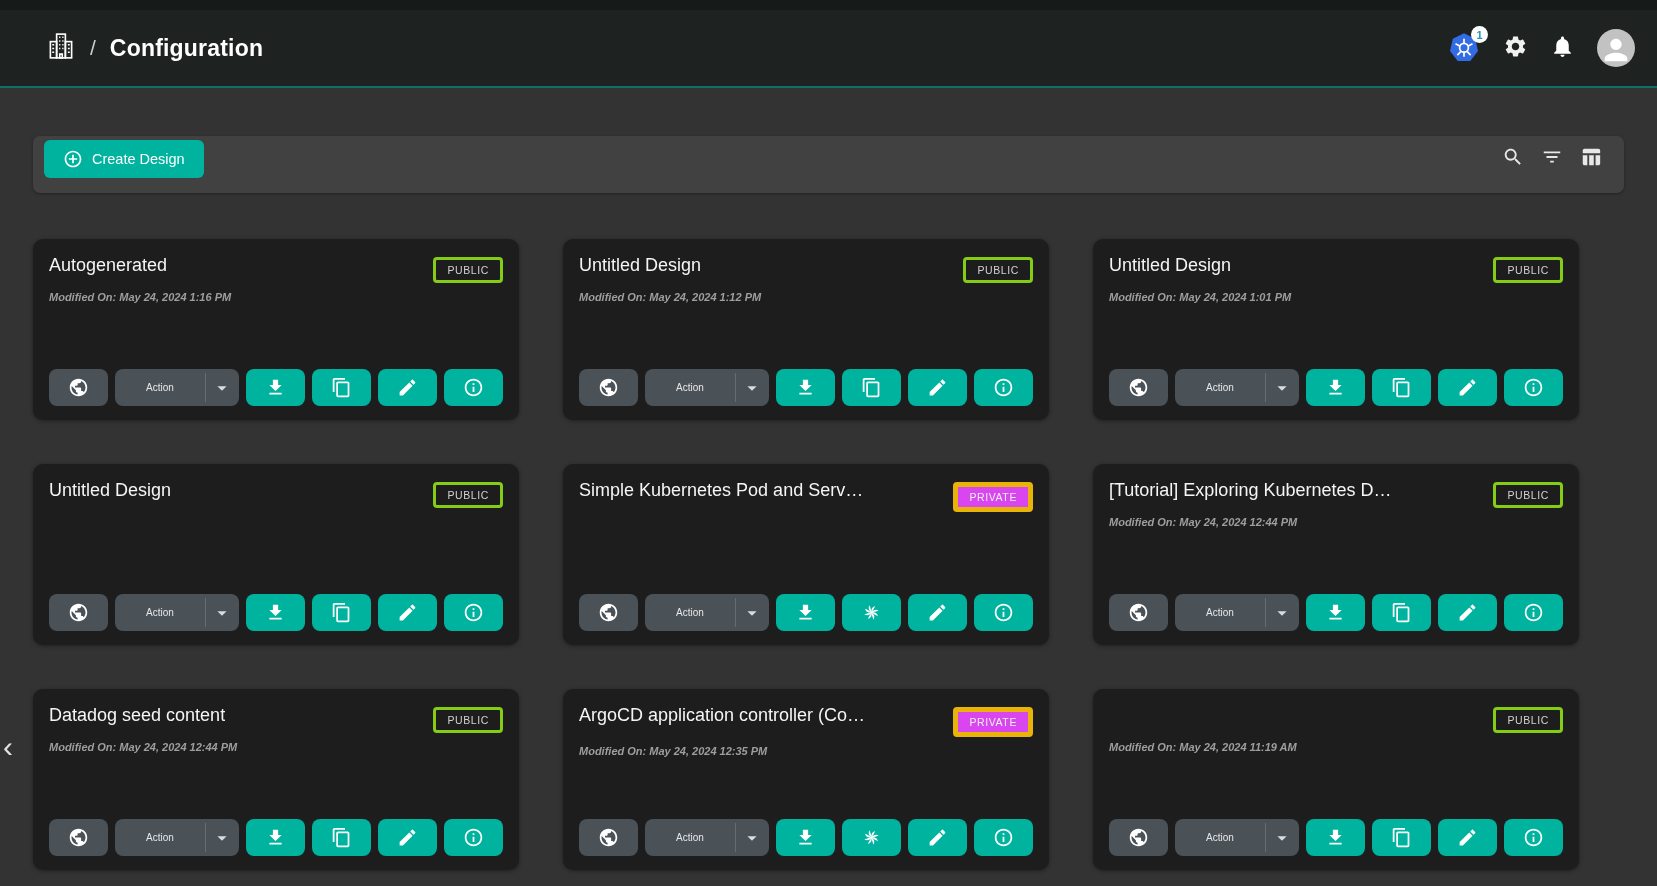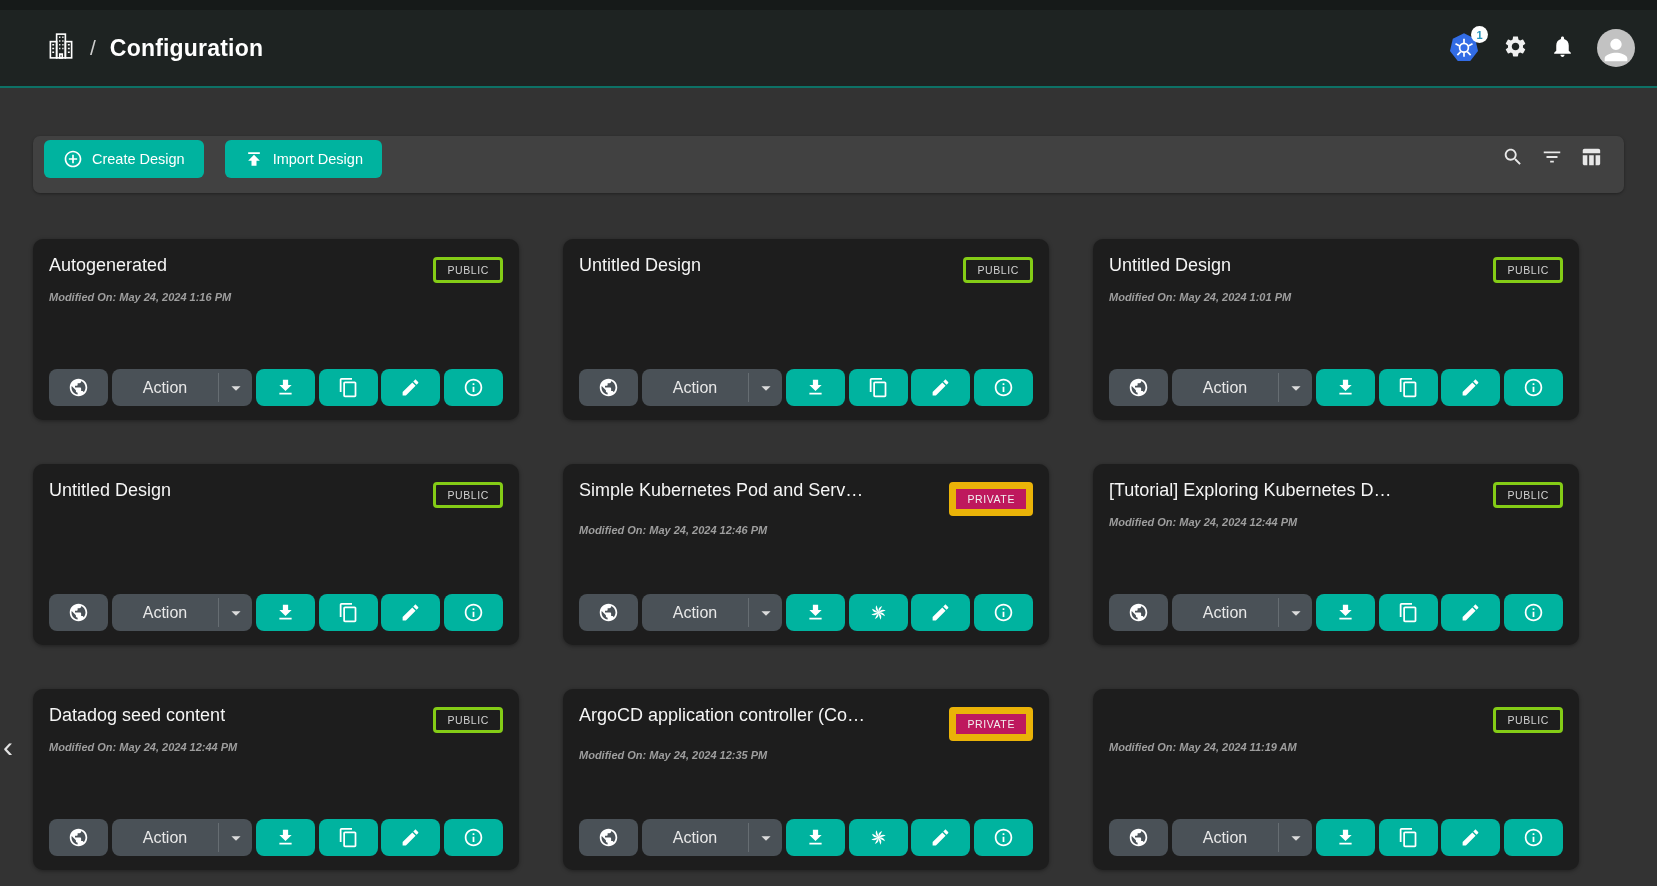--- a/index.html
+++ b/index.html
@@ -83,21 +83,21 @@
     color: #f5f5f5; font-size: 18px; font-weight: 500;
     white-space: nowrap; overflow: hidden; max-width: 370px;
   }
   .badge {
     margin-left: auto; margin-top: 2px;
     font-size: 10.5px; letter-spacing: .6px;
     padding: 4px 11px; border-radius: 4px;
     flex: none;
   }
   .badge.public { color: #d2d2d2; border: 3px solid #84cc16; background: transparent; }
-  .badge.private { color: #f2f2f2; border: 7px solid #eab308; background: #be185d; }
+  .badge.private { color: #f2f2f2; border: 5px solid #eab308; background: #d946ef; }
   .card-modified {
     margin-top: 8px;
     font-size: 11px; font-style: italic; font-weight: 600;
     color: #9e9e9e;
   }
   .card-actions {
     margin-top: auto;
     display: flex; align-items: center; justify-content: space-between;
   }
   .abtn {
@@ -107,21 +107,21 @@
   }
   .abtn svg { width: 21px; height: 21px; }
   .abtn.gray  { background: #4a5157; width: 59px; }
   .abtn.teal  { background: #00B39F; width: 59px; }
   .split {
     height: 37px; background: #4a5157; border-radius: 8px;
     display: inline-flex; align-items: stretch; overflow: hidden;
   }
   .split .label {
     border: none; background: transparent; color: #e8e8e8;
-    font-family: "Liberation Sans", sans-serif; font-size: 16px;
+    font-family: "Liberation Sans", sans-serif; font-size: 10px;
     padding: 0 31px; cursor: pointer;
   }
   .split .divider { width: 1px; background: #666d72; margin: 4px 0; }
   .split .caret {
     border: none; background: transparent; width: 33px;
     display: flex; align-items: center; justify-content: center; cursor: pointer;
   }
 
   
   .drawer-chevron {
@@ -184,26 +184,20 @@
 </header>
 
 <div class="toolbar">
   <button class="btn-primary">
     <svg width="20" height="20" viewBox="0 0 24 24" fill="#ffffff">
       <path d="M13 7h-2v4H7v2h4v4h2v-4h4v-2h-4V7zm-1-5C6.48 2 2 6.48 2 12s4.48 10 10 10 10-4.48 10-10S17.52 2 12 2zm0 18c-4.41 0-8-3.59-8-8s3.59-8 8-8 8 3.59 8 8-3.59 8-8 8z"></path>
     </svg>
     <span>Create Design</span>
   </button>
 
-  <button class="btn-primary">
-    <svg width="20" height="20" viewBox="0 0 24 24" fill="#ffffff">
-      <path d="M5 4v2h14V4H5zm0 10h4v6h6v-6h4l-7-7-7 7z"></path>
-    </svg>
-    <span>Import Design</span>
-  </button>
 
   <div class="toolbar-icons">
     <span>
       <svg class="ticon" viewBox="0 0 24 24" fill="#e8e8e8">
         <path d="M15.5 14h-.79l-.28-.27C15.41 12.59 16 11.11 16 9.5 16 5.91 13.09 3 9.5 3S3 5.91 3 9.5 5.91 16 9.5 16c1.61 0 3.09-.59 4.23-1.57l.27.28v.79l5 4.99L20.49 19l-4.99-5zm-6 0C7.01 14 5 11.99 5 9.5S7.01 5 9.5 5 14 7.01 14 9.5 11.99 14 9.5 14z"></path>
       </svg>
     </span>
     <span>
       <svg class="ticon" viewBox="0 0 24 24" fill="#e8e8e8">
         <path d="M10 18h4v-2h-4v2zM3 6v2h18V6H3zm3 7h12v-2H6v2z"></path>
@@ -268,20 +262,21 @@
       </button>
 
     </div>
   </div>
 
   <div class="card">
     <div class="card-head">
       <div class="card-title">Untitled Design</div>
       <div class="badge public">PUBLIC</div>
     </div>
+    <div class="card-modified">Modified On: May 24, 2024 1:12 PM</div>
     <div class="card-actions">
 
       <button class="abtn gray">
         <svg viewBox="0 0 24 24" fill="#ffffff">
           <path d="M12 2C6.48 2 2 6.48 2 12s4.48 10 10 10 10-4.48 10-10S17.52 2 12 2zm-1 17.93c-3.95-.49-7-3.85-7-7.93 0-.62.08-1.21.21-1.79L9 15v1c0 1.1.9 2 2 2v1.93zm6.9-2.54c-.26-.81-1-1.39-1.9-1.39h-1v-3c0-.55-.45-1-1-1H8v-2h2c.55 0 1-.45 1-1V7h2c1.1 0 2-.9 2-2v-.41c2.93 1.19 5 4.06 5 7.41 0 2.08-.8 3.97-2.1 5.39z"></path>
         </svg>
       </button>
 
       <div class="split">
         <button class="label">Action</button>
@@ -422,21 +417,20 @@
       </button>
 
     </div>
   </div>
 
   <div class="card">
     <div class="card-head">
       <div class="card-title">Simple Kubernetes Pod and Serv…</div>
       <div class="badge private">PRIVATE</div>
     </div>
-    <div class="card-modified">Modified On: May 24, 2024 12:46 PM</div>
     <div class="card-actions">
 
       <button class="abtn gray">
         <svg viewBox="0 0 24 24" fill="#ffffff">
           <path d="M12 2C6.48 2 2 6.48 2 12s4.48 10 10 10 10-4.48 10-10S17.52 2 12 2zm-1 17.93c-3.95-.49-7-3.85-7-7.93 0-.62.08-1.21.21-1.79L9 15v1c0 1.1.9 2 2 2v1.93zm6.9-2.54c-.26-.81-1-1.39-1.9-1.39h-1v-3c0-.55-.45-1-1-1H8v-2h2c.55 0 1-.45 1-1V7h2c1.1 0 2-.9 2-2v-.41c2.93 1.19 5 4.06 5 7.41 0 2.08-.8 3.97-2.1 5.39z"></path>
         </svg>
       </button>
 
       <div class="split">
         <button class="label">Action</button>

